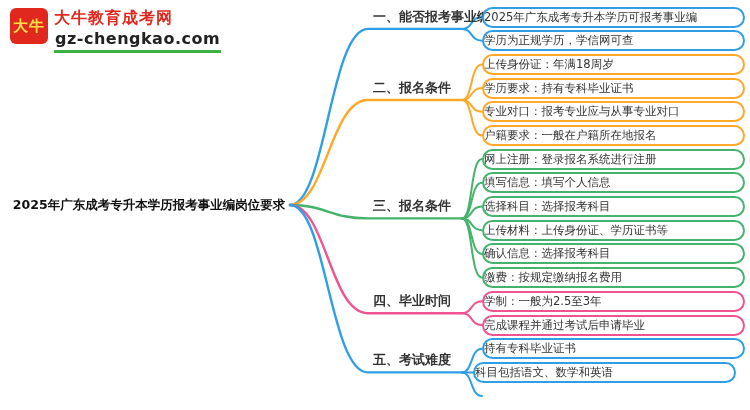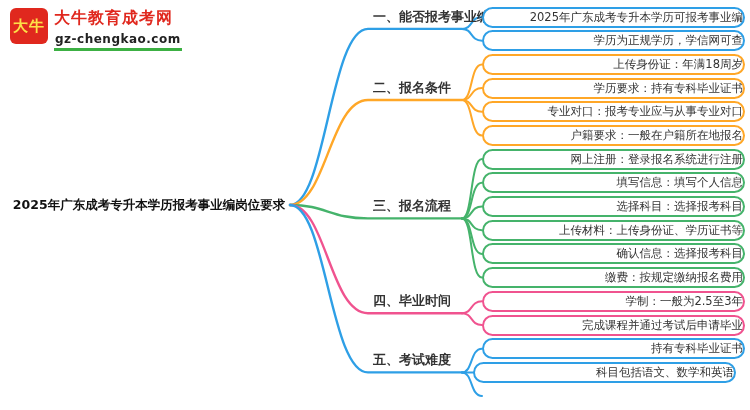--- a/index.html
+++ b/index.html
@@ -18,31 +18,31 @@
   }
   .branch-label{
     position:absolute;transform:translateY(-100%);
     font-size:13px;font-weight:700;color:#333;
     white-space:nowrap;padding:0 2px;
   }
   .leaf{
     position:absolute;height:21px;line-height:17px;width:263px;
     box-sizing:border-box;border:2px solid #999;border-radius:11px;
     background:#fff;font-size:11.5px;color:#333;
-    text-align:right;white-space:nowrap;overflow:hidden;
+    text-align:left;white-space:nowrap;overflow:hidden;
   }
   .logo{position:absolute;left:10px;top:8px;display:flex;gap:6px;align-items:flex-start;z-index:5;}
   .logo-mark{
     width:38px;height:36px;background:#e0281e;color:#fde047;border-radius:6px;
     font-weight:700;font-size:15px;display:flex;align-items:center;justify-content:center;
     letter-spacing:1px;flex:none;
   }
   .logo-name{color:#e0281e;font-weight:800;font-size:16px;letter-spacing:1px;line-height:20px;}
   .logo-domain{
-    font-size:12px;color:#222;font-weight:600;display:inline-block;
+    font-size:16px;color:#222;font-weight:600;display:inline-block;
     border-bottom:3px solid #3cb043;padding:1px 1px 2px 1px;letter-spacing:.5px;
   }
 </style>
 </head>
 <body>
 
 <div id="mindmap">
     <svg width="750" height="410" id="links">
       <path d="M 290 205 C 326 205 330 28.9 368 28.9 L 462 28.9" stroke="#2e9fe6" stroke-width="2.4" fill="none" stroke-linecap="round"></path>
       <path d="M 462 28.9 C 473 28.9 470 17 482 17" stroke="#2e9fe6" stroke-width="2" fill="none" stroke-linecap="round"></path>
@@ -77,21 +77,21 @@
 
   <div class="central">2025年广东成考专升本学历报考事业编岗位要求</div>
 <div class="branch-label" style="left: 371px; top: 25.9px;">一、能否报考事业编</div>
     <div class="leaf" style="left: 482px; top: 6.5px; border-color: rgb(46, 159, 230);">2025年广东成考专升本学历可报考事业编</div>
     <div class="leaf" style="left: 482px; top: 30.2px; border-color: rgb(46, 159, 230);">学历为正规学历，学信网可查</div>
     <div class="branch-label" style="left: 371px; top: 97px;">二、报名条件</div>
     <div class="leaf" style="left: 482px; top: 53.9px; border-color: rgb(255, 167, 39);">上传身份证：年满18周岁</div>
     <div class="leaf" style="left: 482px; top: 77.6px; border-color: rgb(255, 167, 39);">学历要求：持有专科毕业证书</div>
     <div class="leaf" style="left: 482px; top: 101.3px; border-color: rgb(255, 167, 39);">专业对口：报考专业应与从事专业对口</div>
     <div class="leaf" style="left: 482px; top: 125px; border-color: rgb(255, 167, 39);">户籍要求：一般在户籍所在地报名</div>
-    <div class="branch-label" style="left: 371px; top: 215.4px;">三、报名流程</div>
+    <div class="branch-label" style="left: 371px; top: 215.4px;">三、报名条件</div>
     <div class="leaf" style="left: 482px; top: 148.6px; border-color: rgb(69, 179, 107);">网上注册：登录报名系统进行注册</div>
     <div class="leaf" style="left: 482px; top: 172.3px; border-color: rgb(69, 179, 107);">填写信息：填写个人信息</div>
     <div class="leaf" style="left: 482px; top: 196px; border-color: rgb(69, 179, 107);">选择科目：选择报考科目</div>
     <div class="leaf" style="left: 482px; top: 219.7px; border-color: rgb(69, 179, 107);">上传材料：上传身份证、学历证书等</div>
     <div class="leaf" style="left: 482px; top: 243.4px; border-color: rgb(69, 179, 107);">确认信息：选择报考科目</div>
     <div class="leaf" style="left: 482px; top: 267.1px; border-color: rgb(69, 179, 107);">缴费：按规定缴纳报名费用</div>
     <div class="branch-label" style="left: 371px; top: 310.2px;">四、毕业时间</div>
     <div class="leaf" style="left: 482px; top: 290.8px; border-color: rgb(240, 83, 143);">学制：一般为2.5至3年</div>
     <div class="leaf" style="left: 482px; top: 314.5px; border-color: rgb(240, 83, 143);">完成课程并通过考试后申请毕业</div>
     <div class="branch-label" style="left: 371px; top: 369.4px;">五、考试难度</div>

